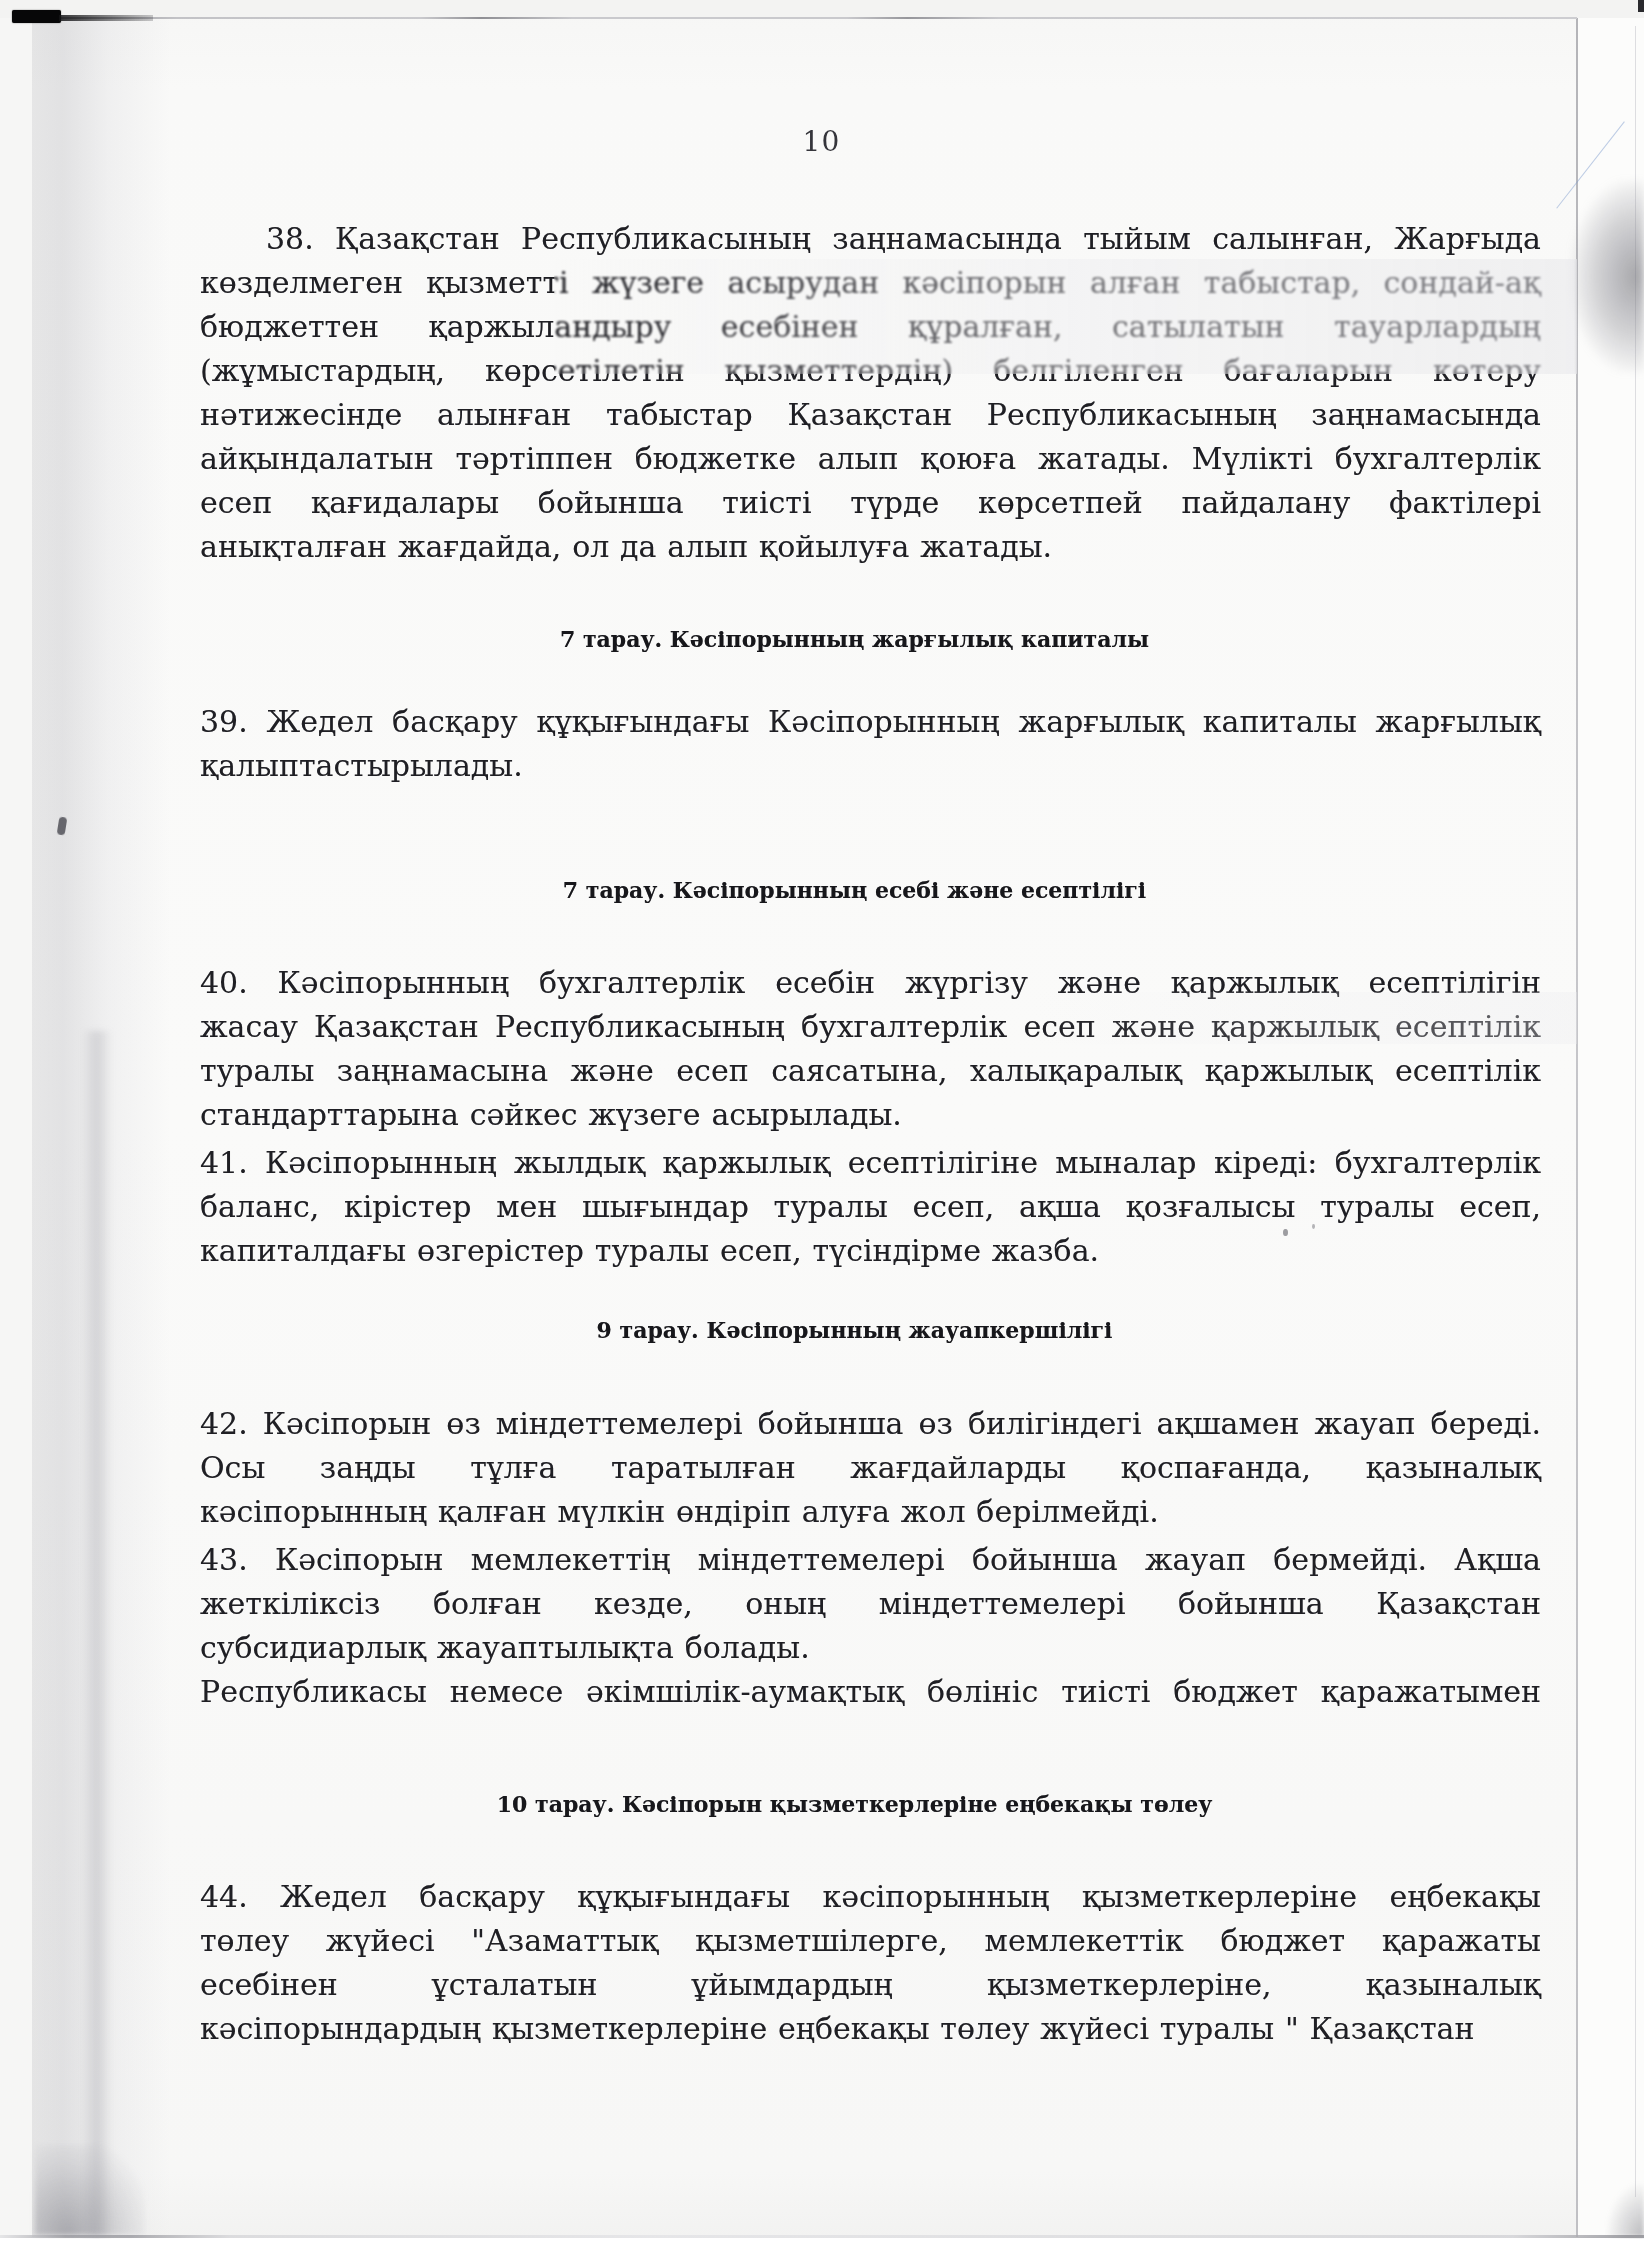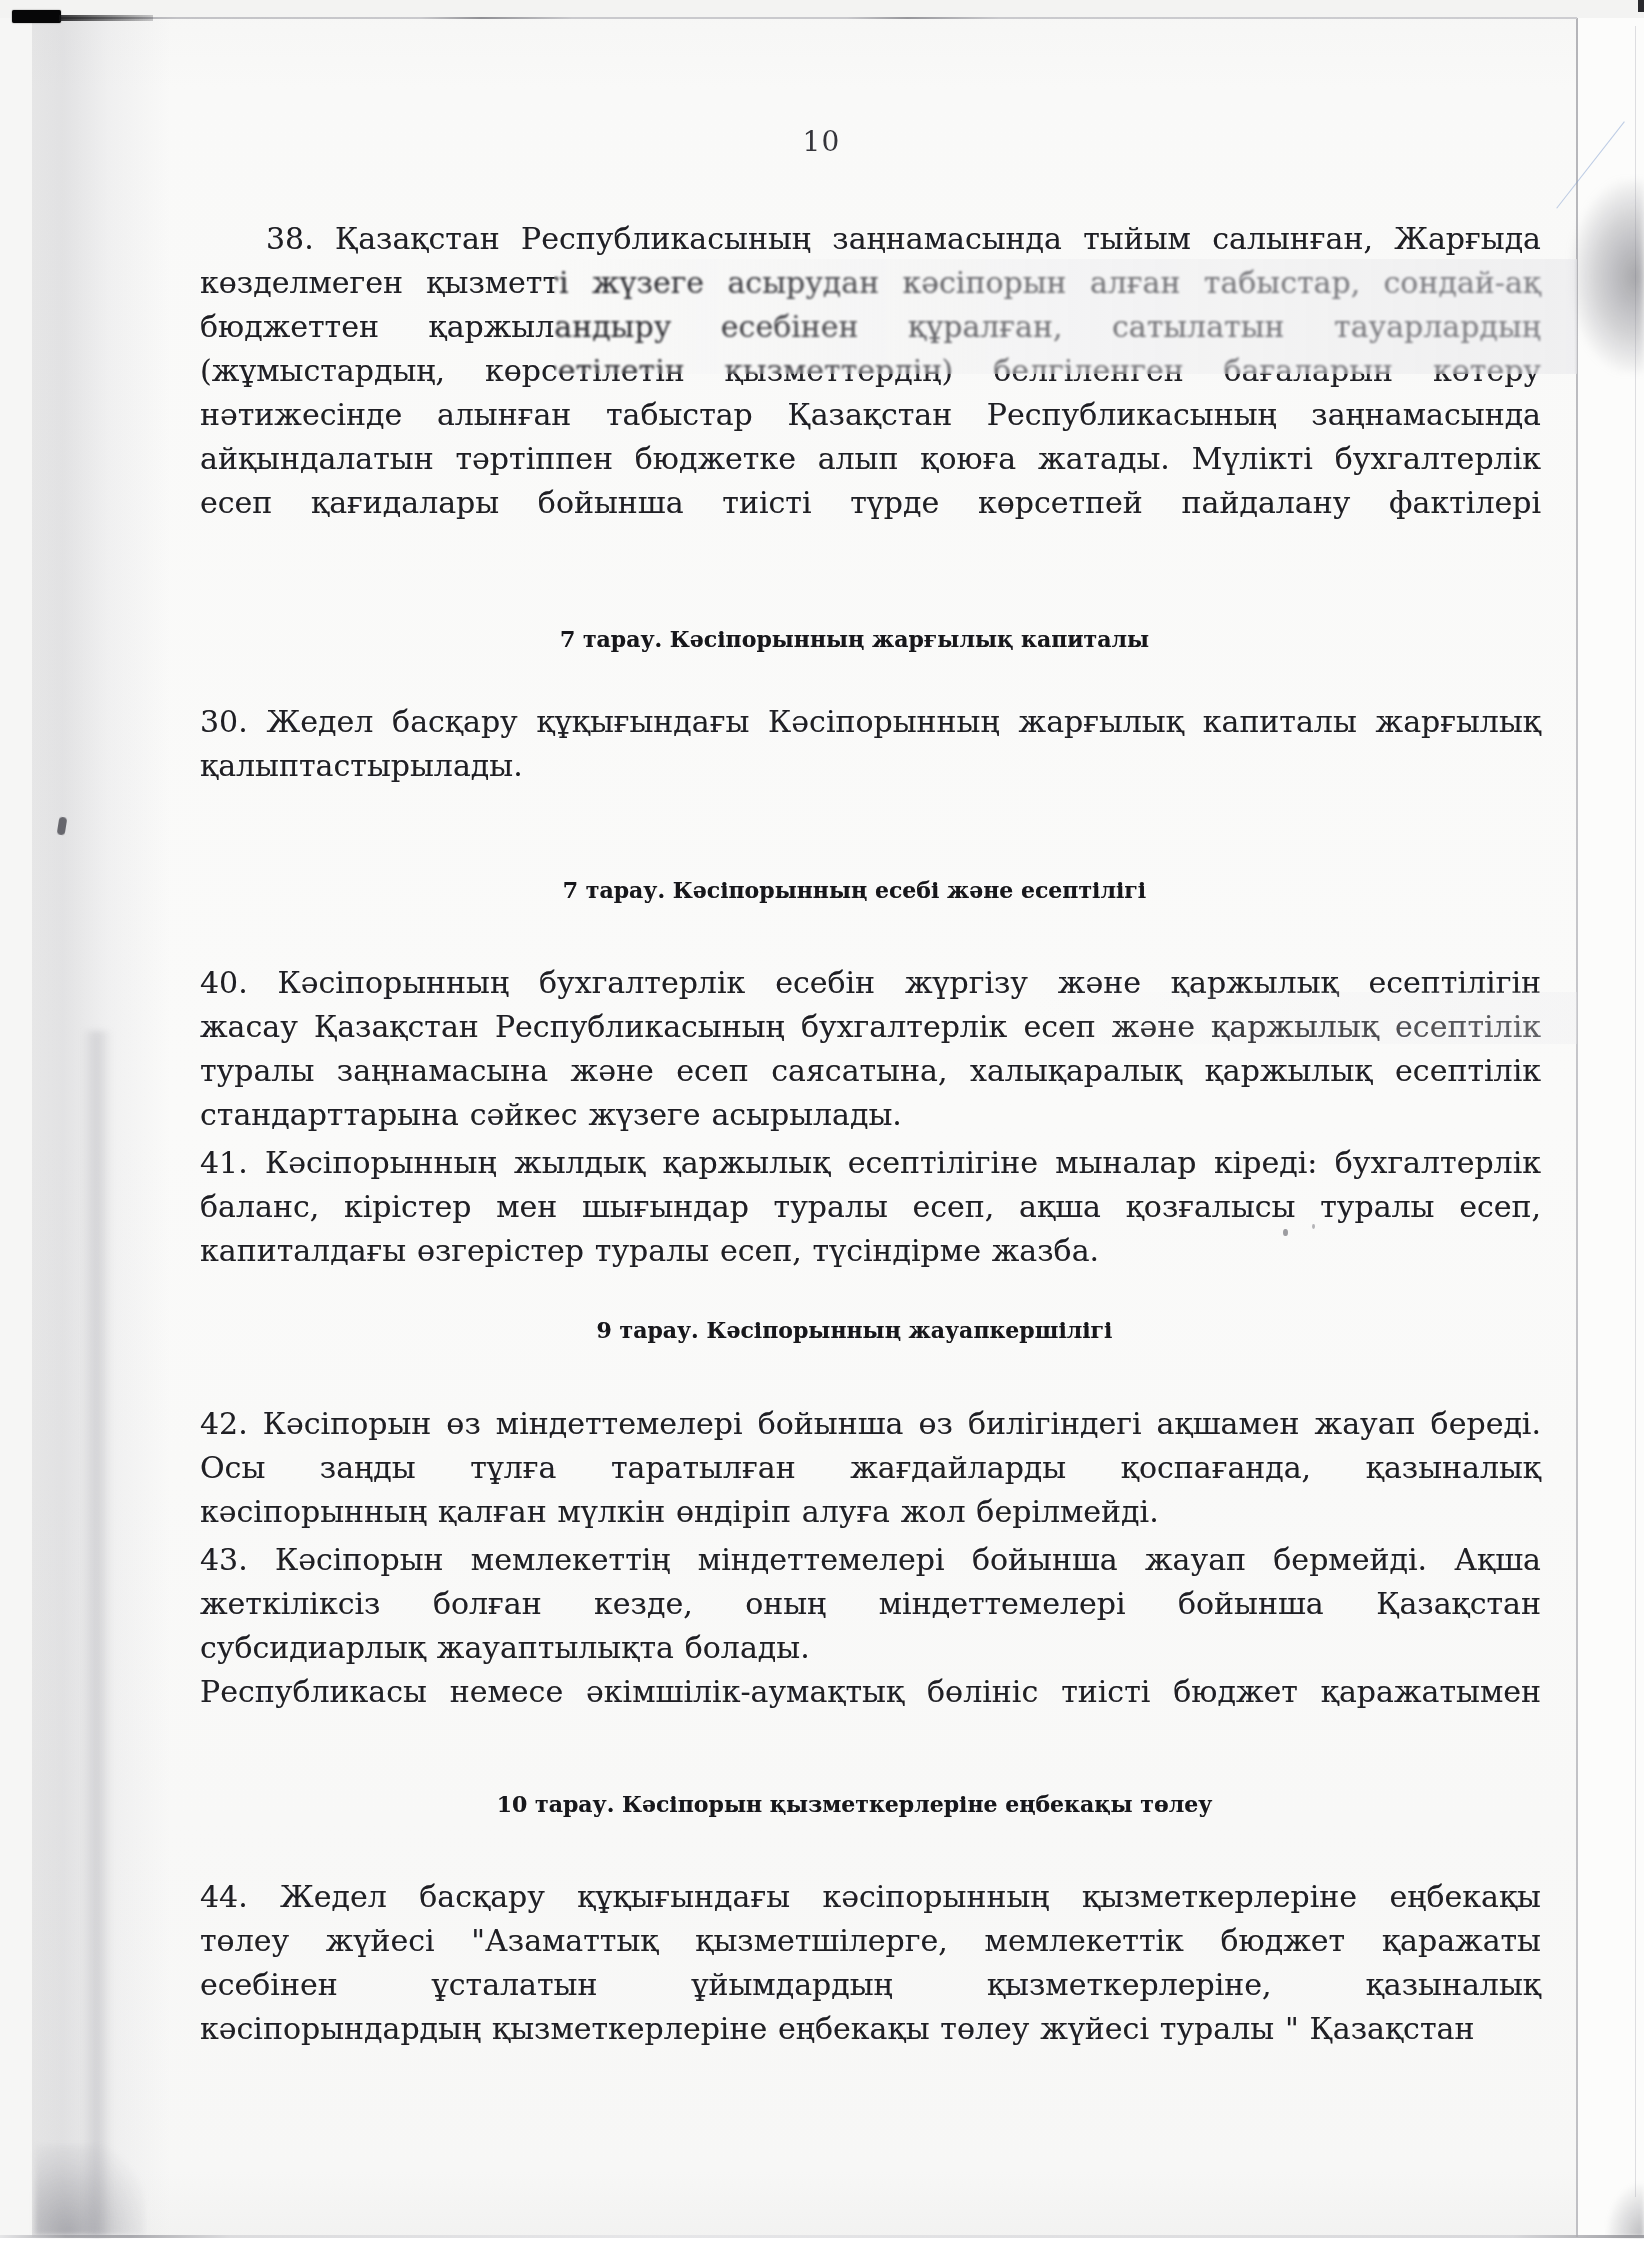--- a/index.html
+++ b/index.html
@@ -99,24 +99,25 @@
     <div class="pagenum">10</div>
 
     <div class="block para indent-first" style="top:217px">
         <div class="line">38. Қазақстан Республикасының заңнамасында тыйым салынған, Жарғыда</div>
         <div class="line">көзделмеген қызметті жүзеге асырудан кәсіпорын алған табыстар, сондай-ақ</div>
         <div class="line">бюджеттен қаржыландыру есебінен құралған, сатылатын тауарлардың</div>
         <div class="line">(жұмыстардың, көрсетілетін қызметтердің) белгіленген бағаларын көтеру</div>
         <div class="line">нәтижесінде алынған табыстар Қазақстан Республикасының заңнамасында</div>
         <div class="line">айқындалатын тәртіппен бюджетке алып қоюға жатады. Мүлікті бухгалтерлік</div>
         <div class="line">есеп қағидалары бойынша тиісті түрде көрсетпей пайдалану фактілері</div>
+        <div class="line last">анықталған жағдайда, ол да алып қойылуға жатады.</div>
       </div>
     <div class="block chapter" style="top:621px">7 тарау. Кәсіпорынның жарғылық капиталы</div>
     <div class="block para" style="top:700px">
-        <div class="line">30. Жедел басқару құқығындағы Кәсіпорынның жарғылық капиталы жарғылық</div>
+        <div class="line">39. Жедел басқару құқығындағы Кәсіпорынның жарғылық капиталы жарғылық</div>
         <div class="line last">қалыптастырылады.</div>
       </div>
     <div class="block chapter" style="top:872px">7 тарау. Кәсіпорынның есебі және есептілігі</div>
     <div class="block para" style="top:961px">
         <div class="line">40. Кәсіпорынның бухгалтерлік есебін жүргізу және қаржылық есептілігін</div>
         <div class="line">жасау Қазақстан Республикасының бухгалтерлік есеп және қаржылық есептілік</div>
         <div class="line">туралы заңнамасына және есеп саясатына, халықаралық қаржылық есептілік</div>
         <div class="line last">стандарттарына сәйкес жүзеге асырылады.</div>
       </div>
     <div class="block para" style="top:1141px">

